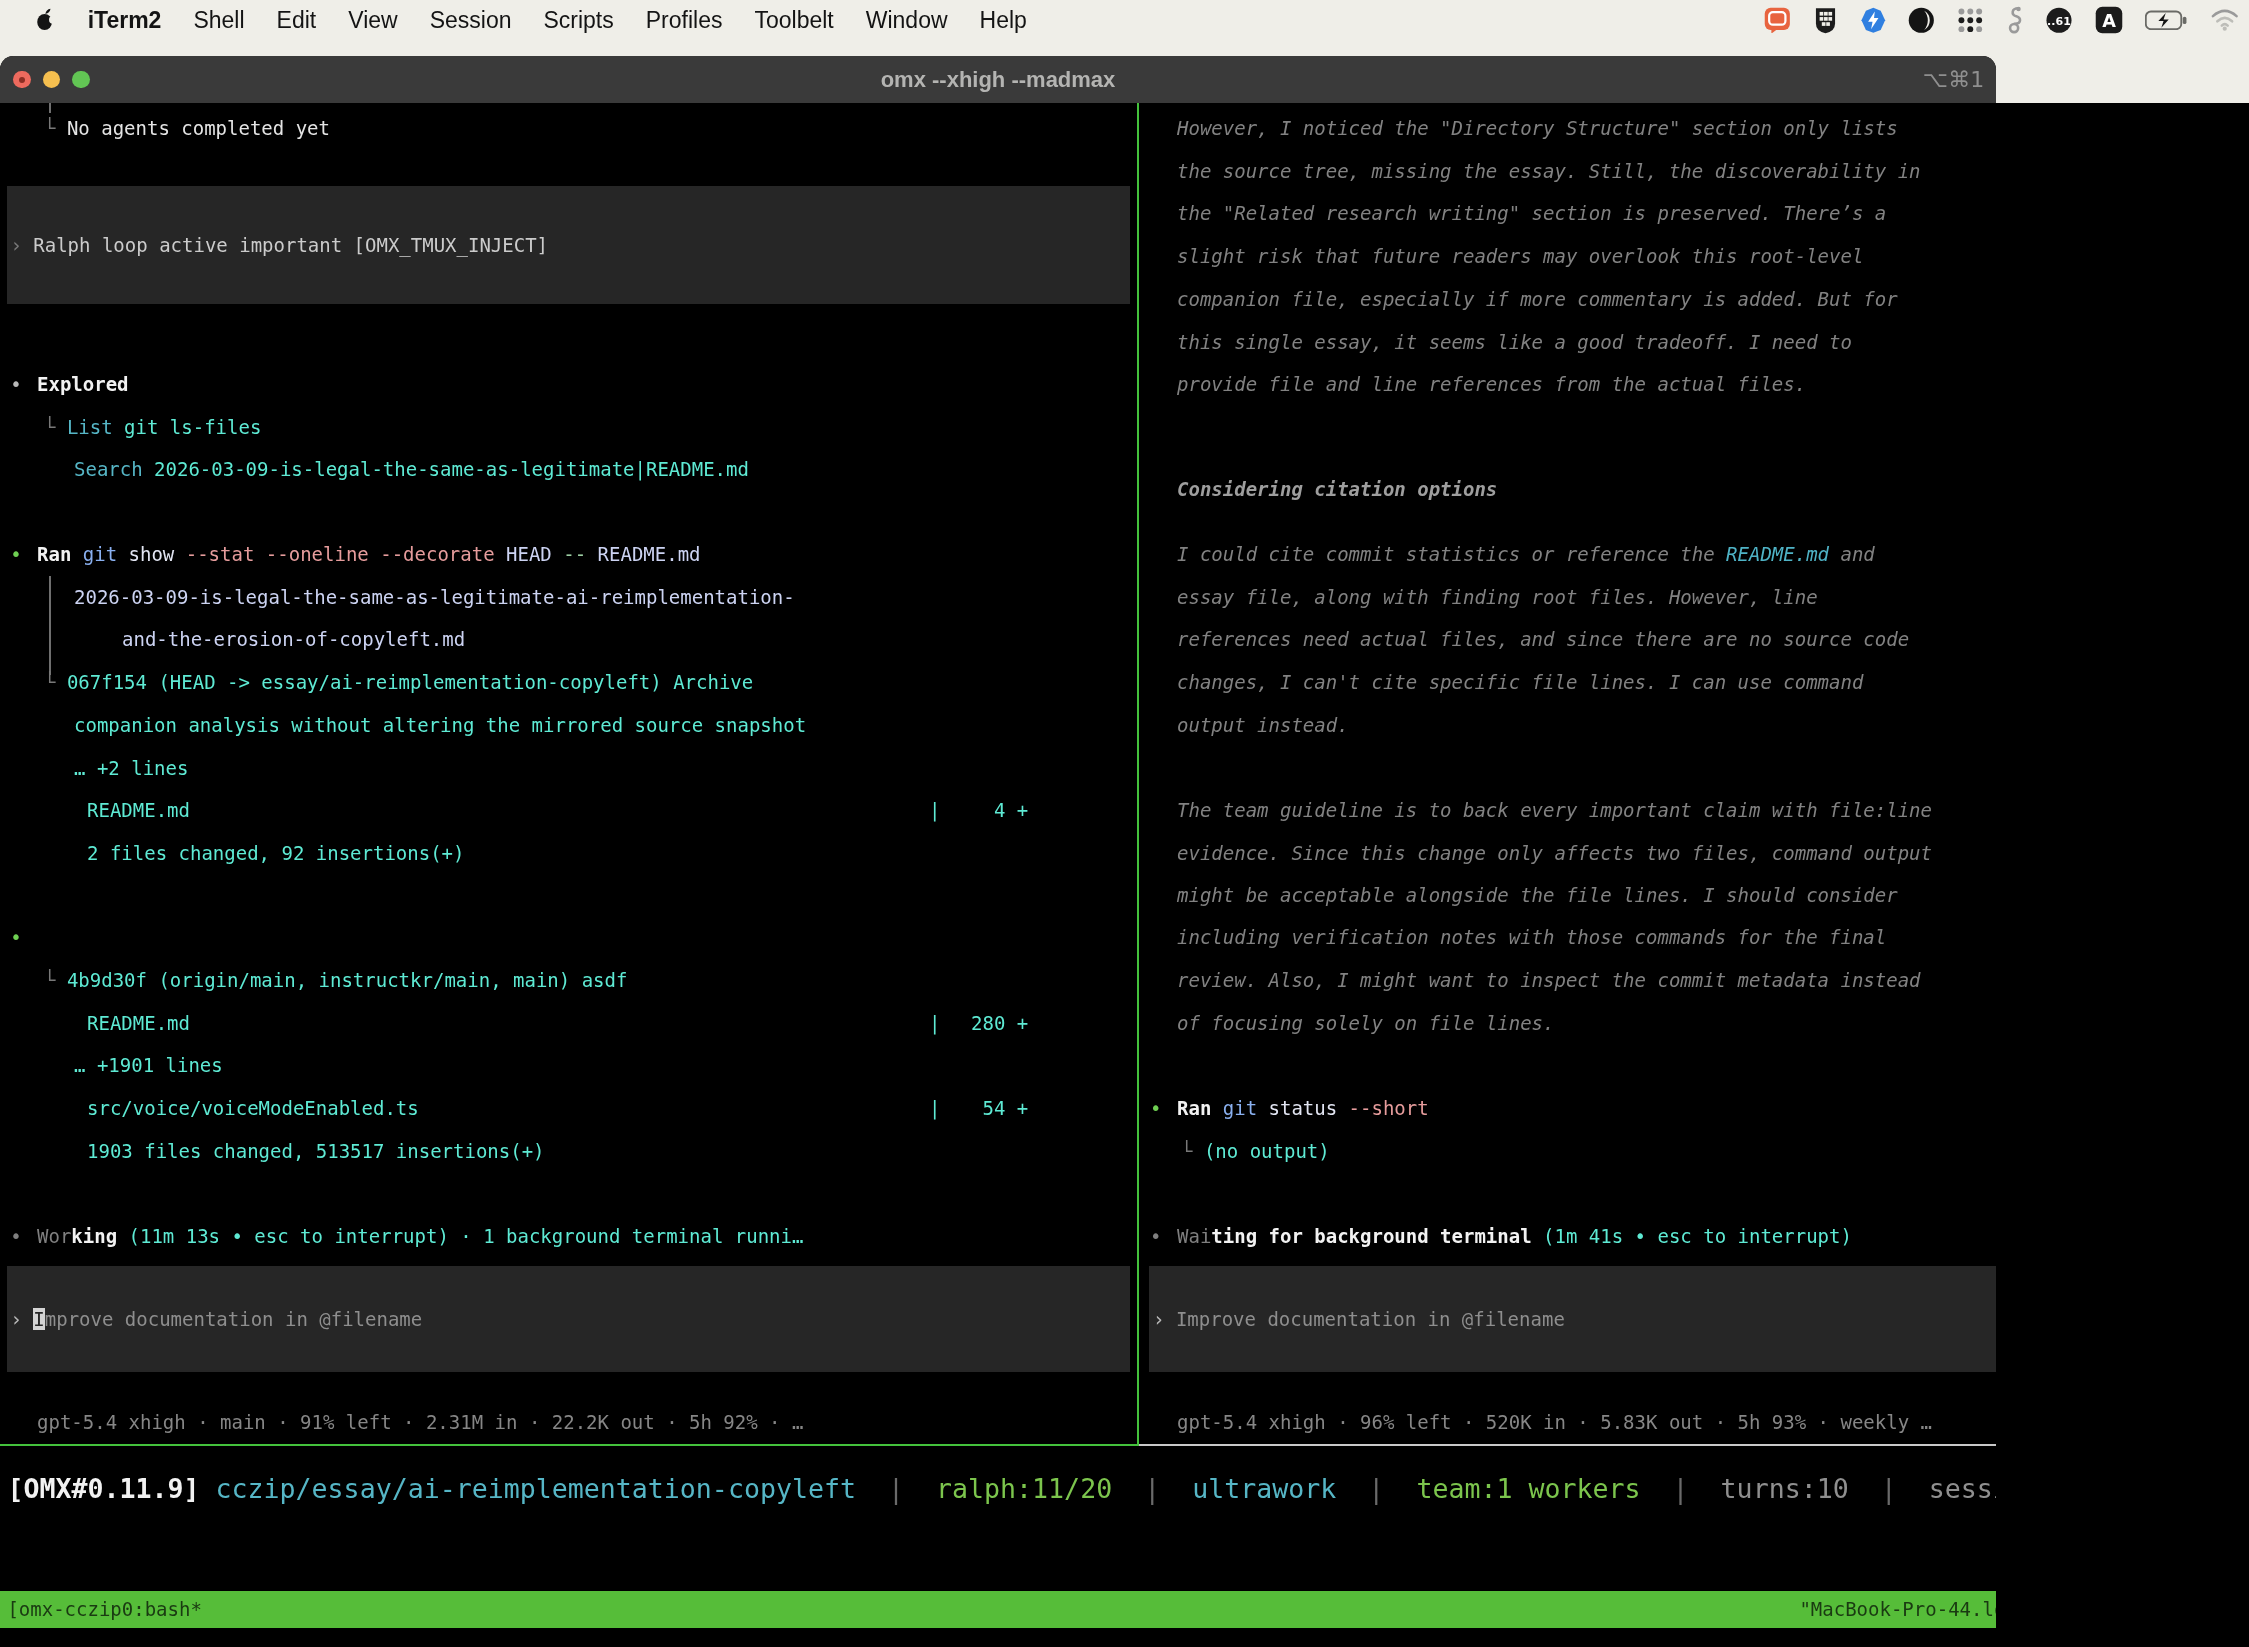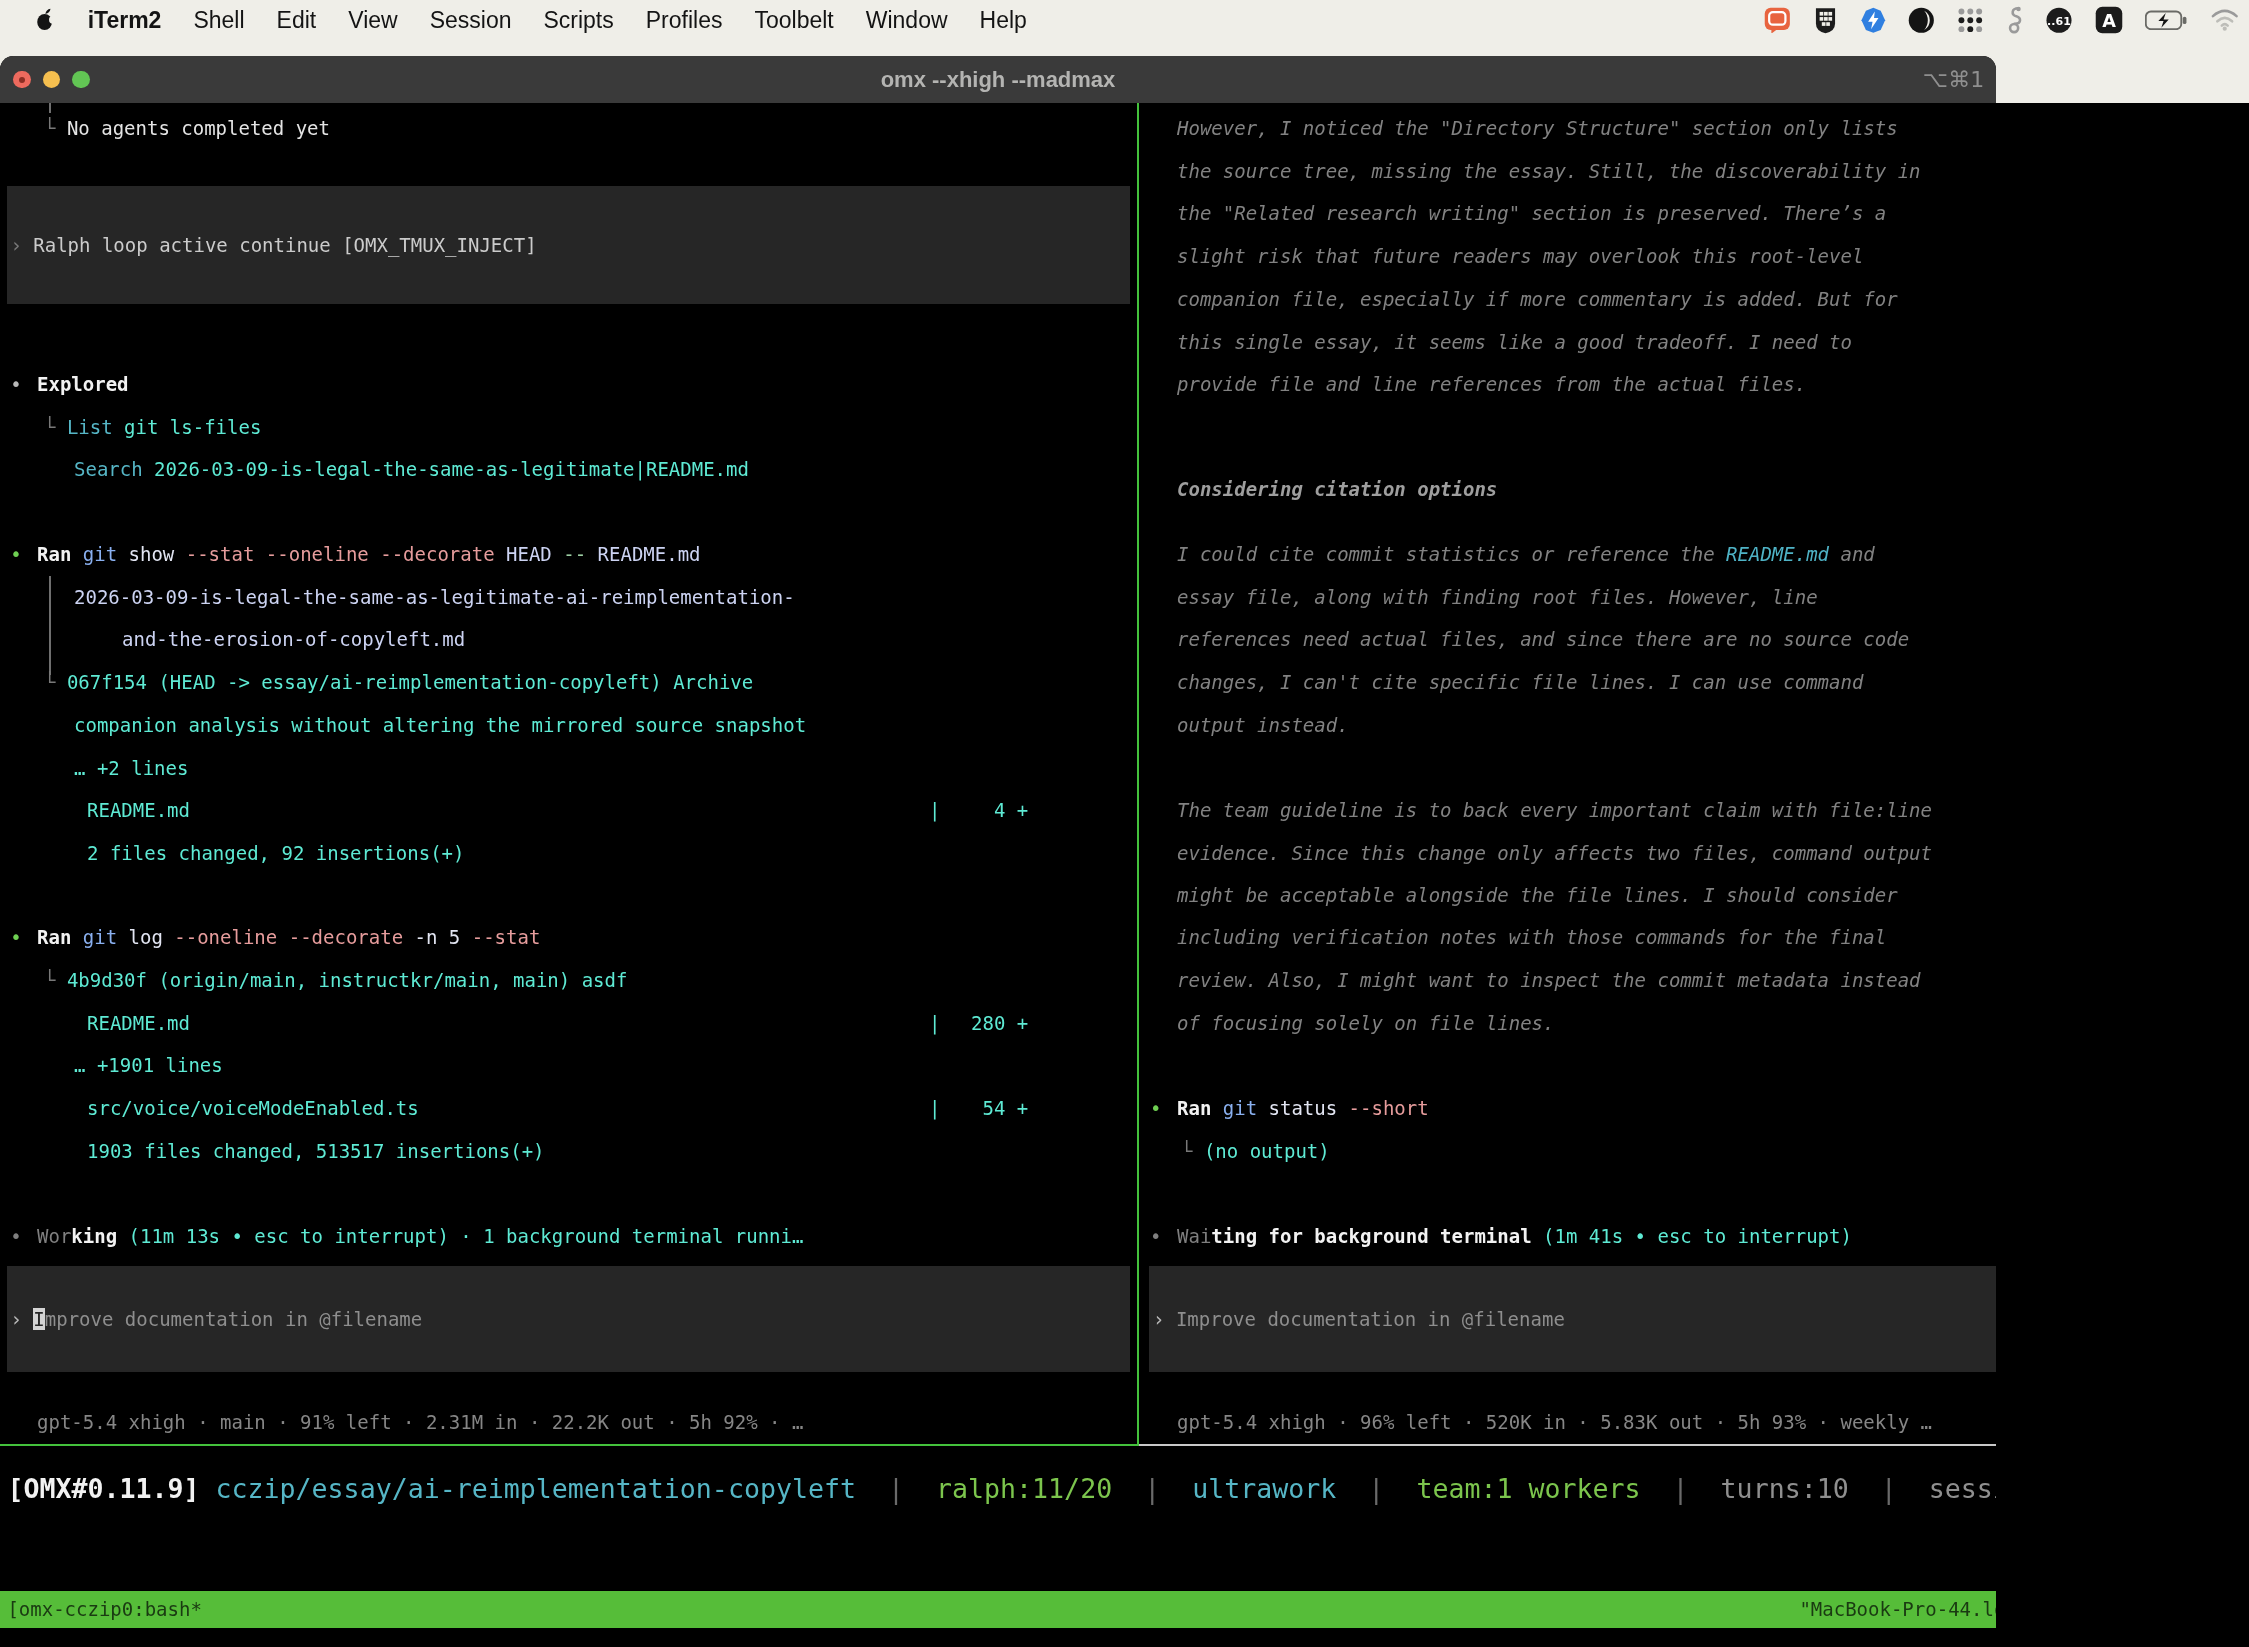--- a/index.html
+++ b/index.html
@@ -208,21 +208,21 @@
     </div>
 
     <div class="terminal">
 
       <div class="pane pane-left">
         <div class="guide" style="left:49px;top:0;height:10.3px;"></div>
 
         <div class="t" style="left:44px;top:4.4px;"><span class="tr">└</span><span class="wh"> </span><span class="wh">No agents completed yet</span></div>
 
         <div class="ibox" style="left:7.4px;top:83px;width:1123px;height:118px;">
-          <div class="t" style="top:38px;"><span class="tr">›</span><span> </span><span style="color:#cbcbcb">Ralph loop active continue [OMX_TMUX_INJECT]</span></div>
+          <div class="t" style="top:38px;"><span class="tr">›</span><span> </span><span style="color:#cbcbcb">Ralph loop active important [OMX_TMUX_INJECT]</span></div>
         </div>
 
         <div class="t" style="left:10.3px;top:260px;"><span class="lb">•</span></div>
         <div class="t" style="left:37px;top:260px;"><span class="bw">Explored</span></div>
 
         <div class="t" style="left:44px;top:303px;"><span class="tr">└</span><span> </span><span class="cy">List</span><span class="gy"> git ls-files</span></div>
         <div class="t" style="left:74px;top:345px;"><span class="cy">Search</span><span class="gy"> 2026-03-09-is-legal-the-same-as-legitimate|README.md</span></div>
 
         <div class="t" style="left:10.3px;top:430px;"><span class="gb">•</span></div>
         <div class="t" style="left:37px;top:430px;"><span class="bw">Ran</span><span class="bl"> git</span><span class="cm"> show</span><span class="sa"> --stat</span><span class="sa"> --oneline</span><span class="sa"> --decorate</span><span class="pe"> HEAD</span><span class="dg"> --</span><span class="pe"> README.md</span></div>
@@ -231,21 +231,20 @@
         <div class="t pe" style="left:74px;top:473px;">2026-03-09-is-legal-the-same-as-legitimate-ai-reimplementation-</div>
         <div class="t pe" style="left:74px;top:515px;margin-left:48px;">and-the-erosion-of-copyleft.md</div>
 
         <div class="t" style="left:44px;top:558px;"><span class="tr">└</span><span class="gy"> 067f154 (HEAD -&gt; essay/ai-reimplementation-copyleft) Archive</span></div>
         <div class="t gy" style="left:74px;top:601px;">companion analysis without altering the mirrored source snapshot</div>
         <div class="t gy" style="left:74px;top:644px;">… +2 lines</div>
         <div class="t" style="left:87px;top:686px;"><span class="gy">README.md</span><span class="pipe gy">|</span><span class="val gy">  4 +</span></div>
         <div class="t gy" style="left:87px;top:729px;">2 files changed, 92 insertions(+)</div>
 
         <div class="t" style="left:10.3px;top:813px;"><span class="gb">•</span></div>
-        <div class="t" style="left:37px;top:813px;"><span class="bw">Ran</span><span class="bl"> git</span><span class="cm"> log</span><span class="sa"> --oneline</span><span class="sa"> --decorate</span><span class="cm"> -n 5</span><span class="sa"> --stat</span></div>
 
         <div class="t" style="left:44px;top:856px;"><span class="tr">└</span><span class="gy"> 4b9d30f (origin/main, instructkr/main, main) asdf</span></div>
         <div class="t" style="left:87px;top:899px;"><span class="gy">README.md</span><span class="pipe gy">|</span><span class="val gy">280 +</span></div>
         <div class="t gy" style="left:74px;top:941px;">… +1901 lines</div>
         <div class="t" style="left:87px;top:984px;"><span class="gy">src/voice/voiceModeEnabled.ts</span><span class="pipe gy">|</span><span class="val gy"> 54 +</span></div>
         <div class="t gy" style="left:87px;top:1027px;">1903 files changed, 513517 insertions(+)</div>
 
         <div class="t" style="left:10.3px;top:1112px;"><span class="dim">•</span></div>
         <div class="t" style="left:37px;top:1112px;"><span class="dim">Wor</span><span class="bw">king</span><span class="gy"> (11m 13s • esc to interrupt) · 1 background terminal runni…</span></div>
 

